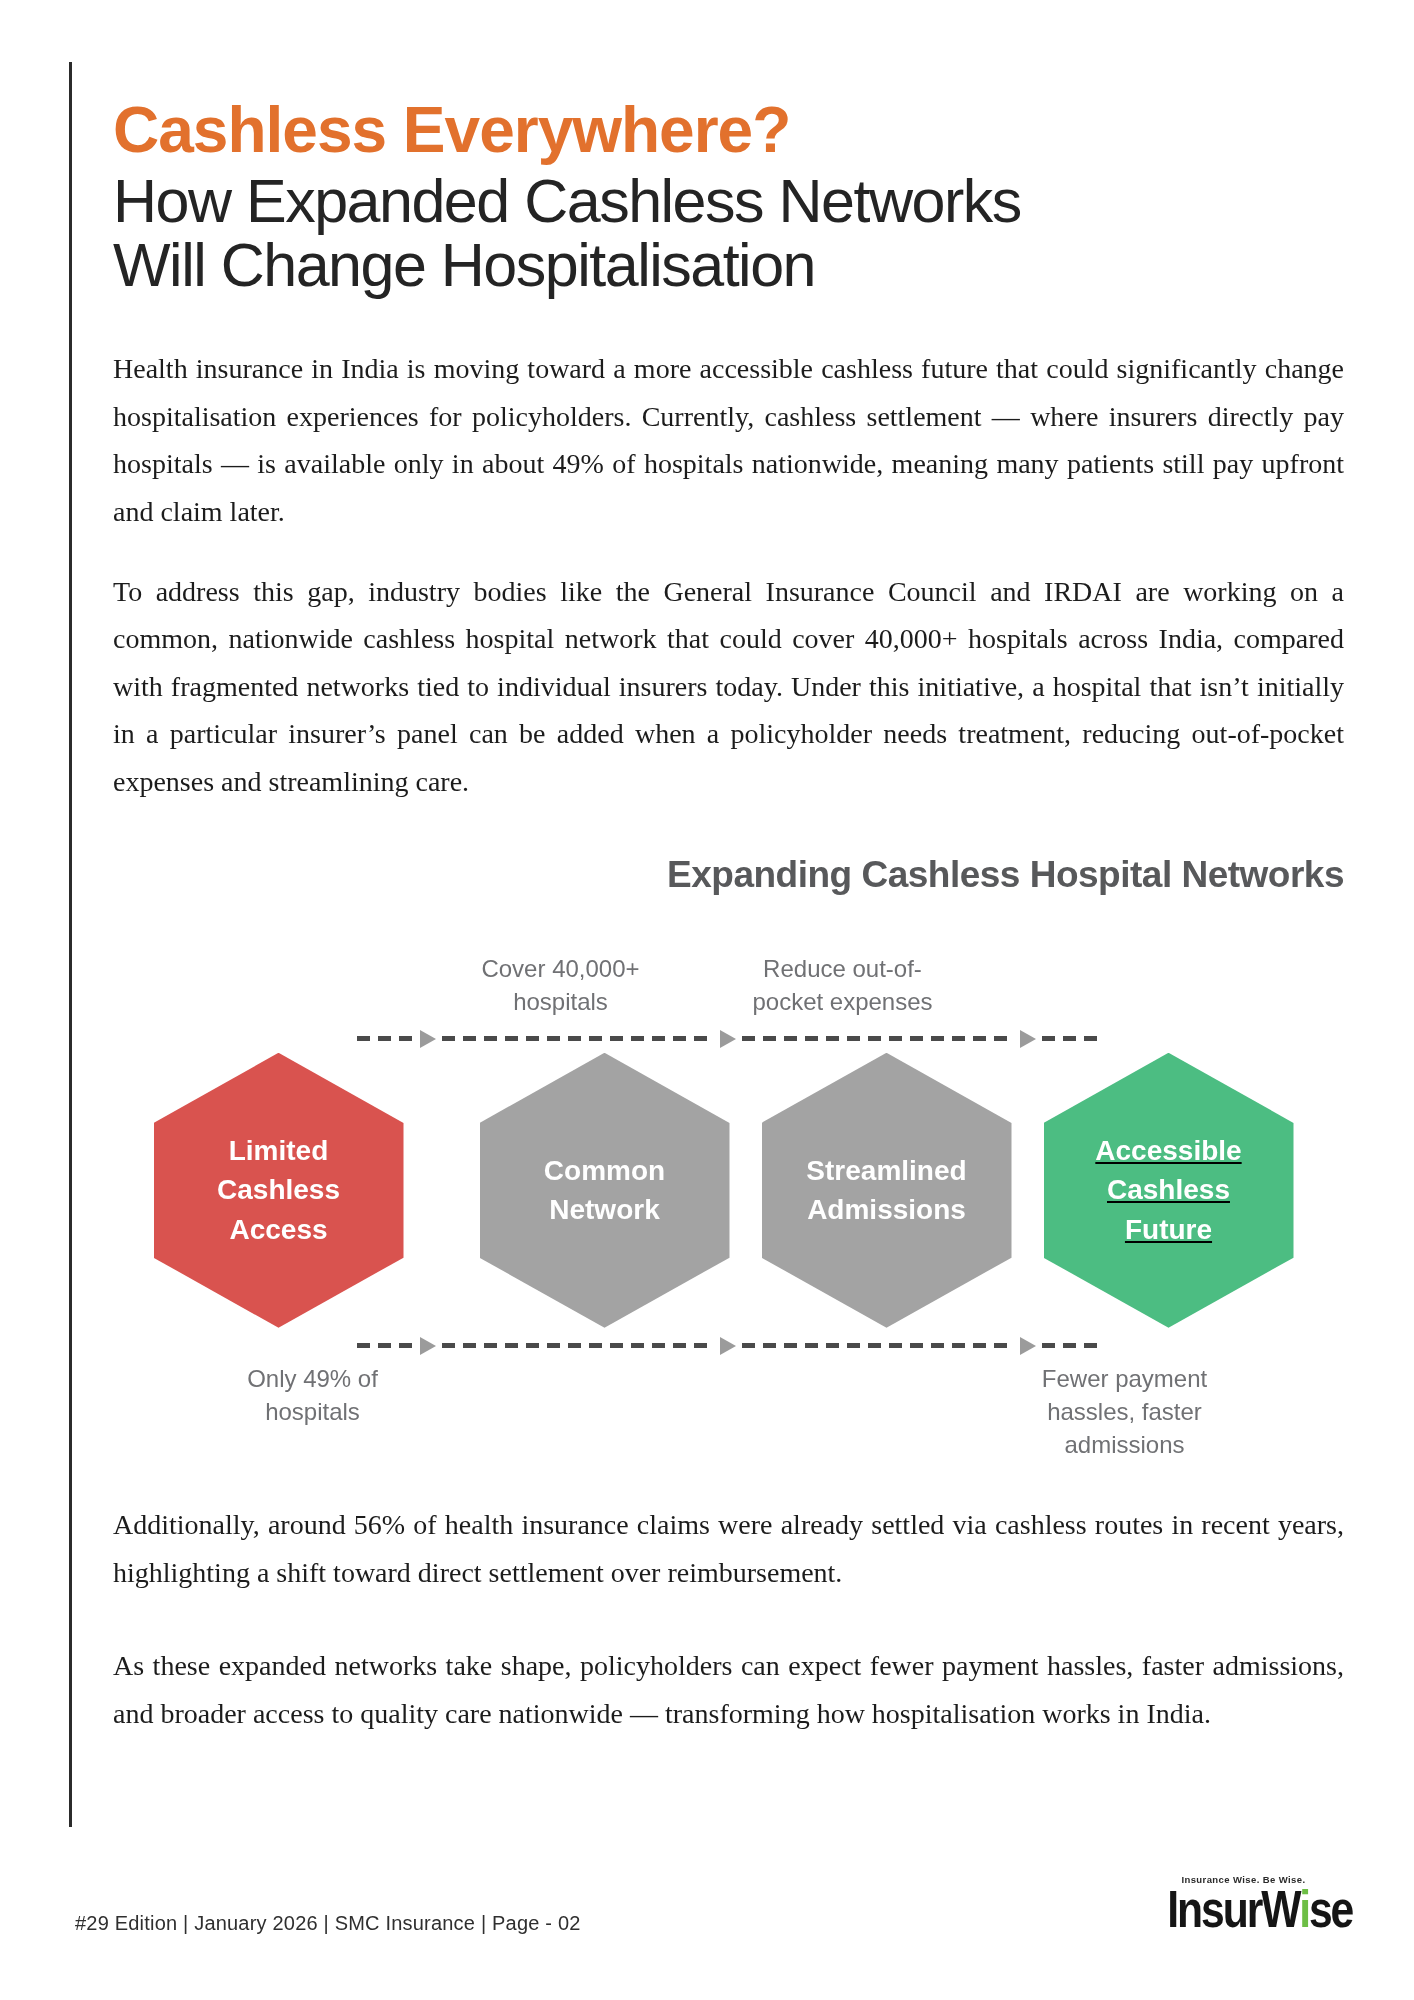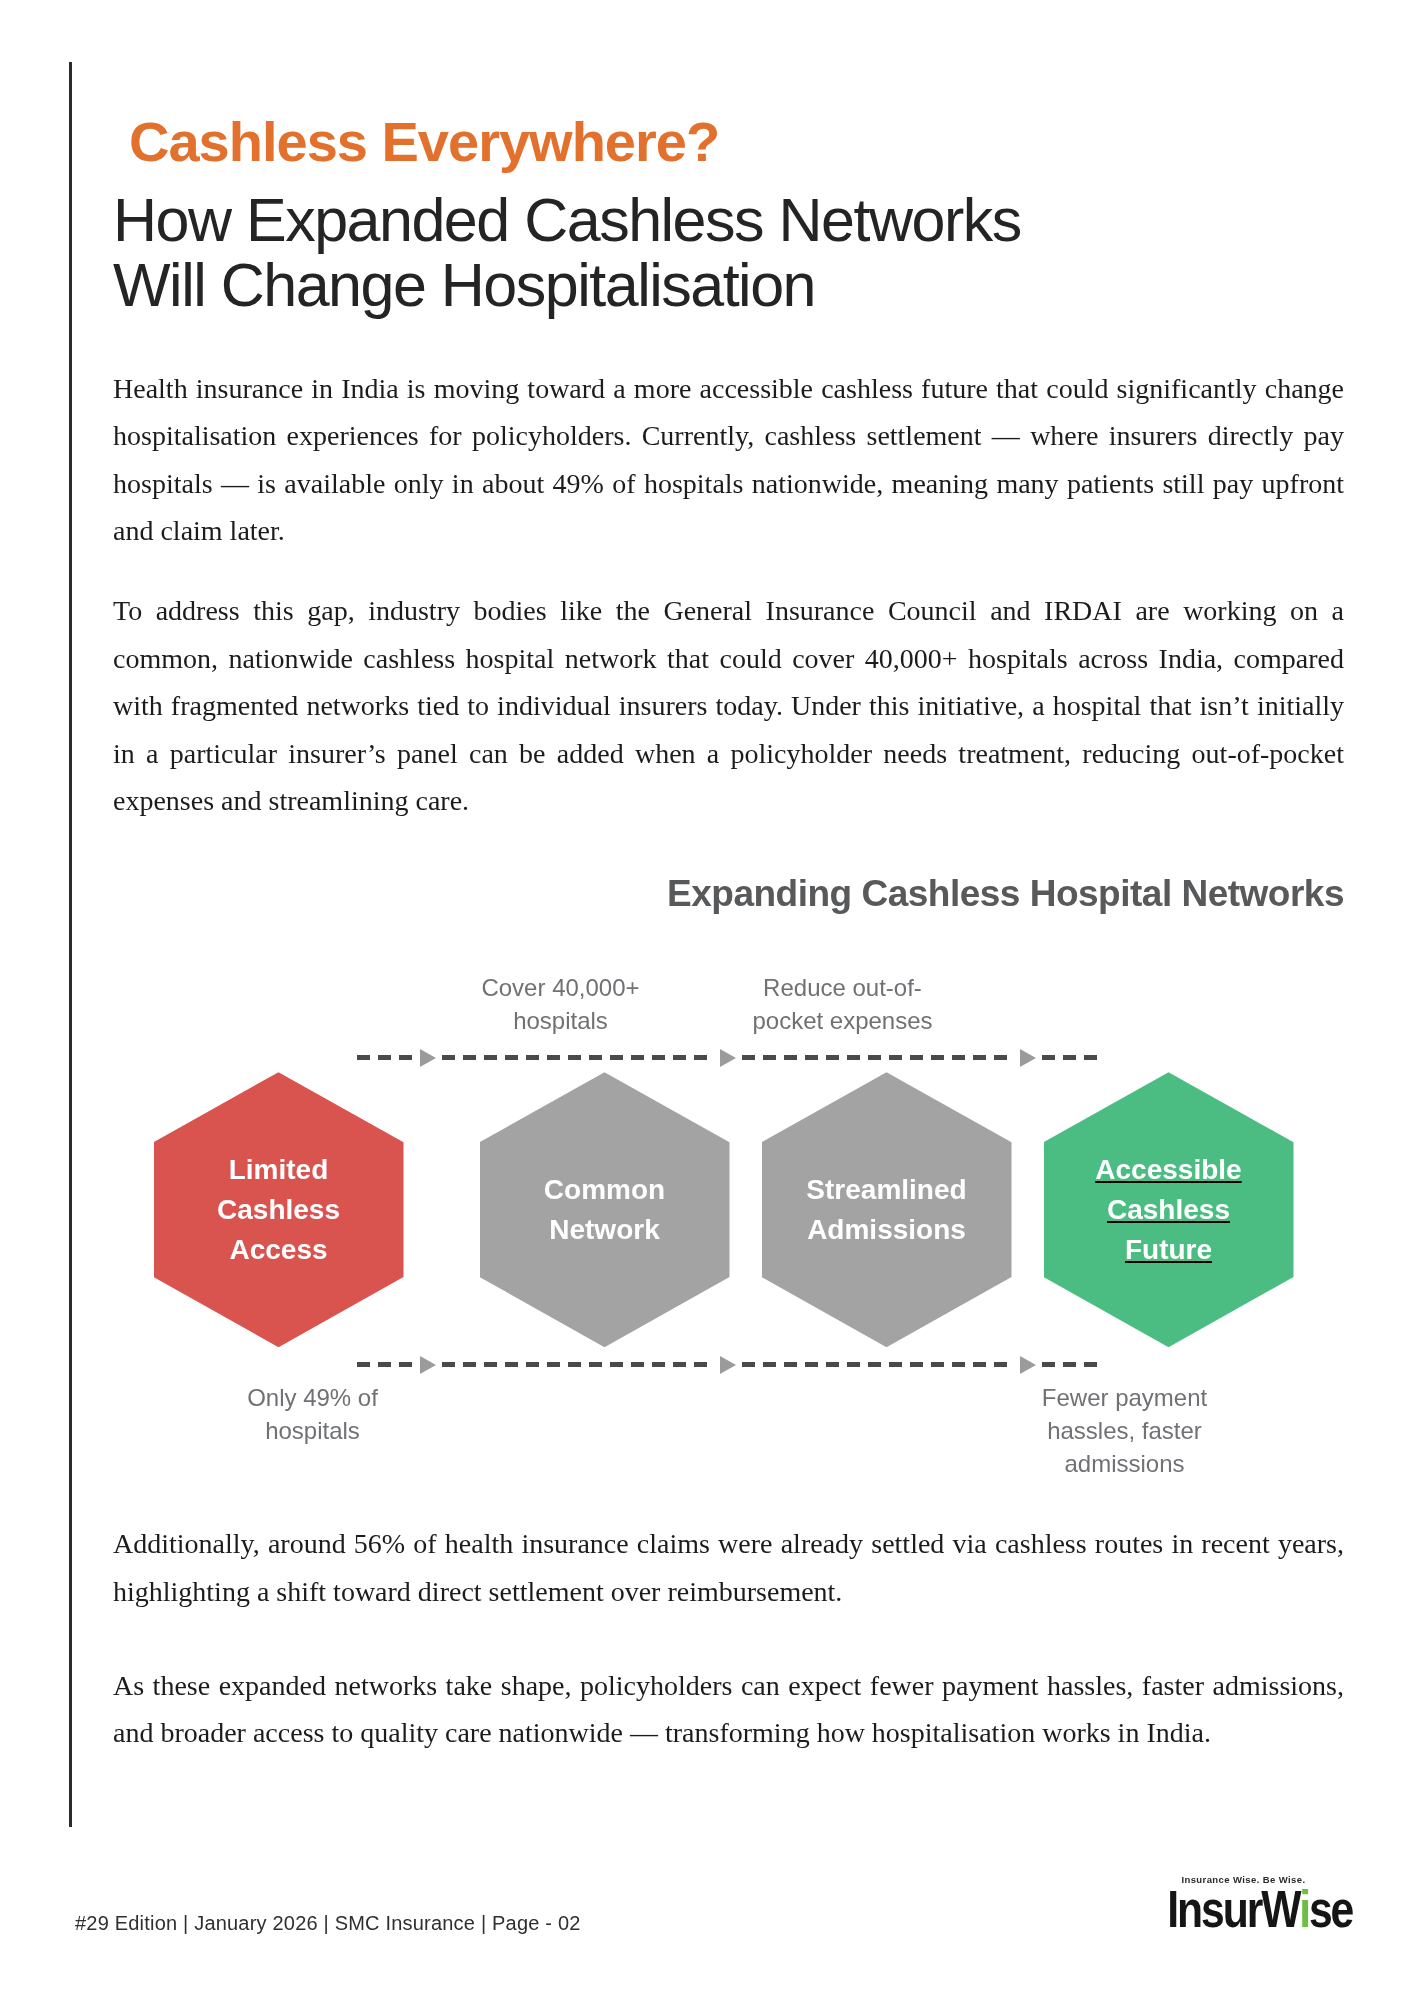--- a/index.html
+++ b/index.html
@@ -12,22 +12,22 @@
   }
   .vrule{
     position:absolute;left:69px;top:62px;
     width:3px;height:1765px;background:#2b2b2b;
   }
   .content{
     position:absolute;left:0;top:0;width:1414px;
     padding:96px 70px 0 113px;box-sizing:border-box;
   }
   h1.title{
-    margin:16px;
-    font-size:56px;font-weight:700;letter-spacing:-1px;
+    margin:0;
+    font-size:64px;font-weight:700;letter-spacing:-1px;
     color:#E2712D;line-height:1.08;
   }
   .subtitle{
     margin-top:4px;
     font-size:61px;font-weight:400;letter-spacing:-1.5px;
     color:#242424;line-height:1.05;
   }
   .subtitle span{display:block;}
   .bodytext p{
     margin:0;

